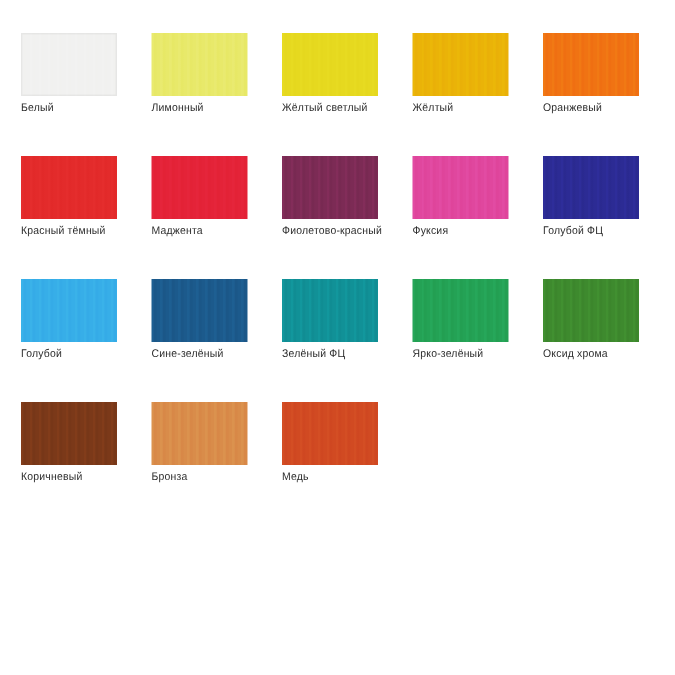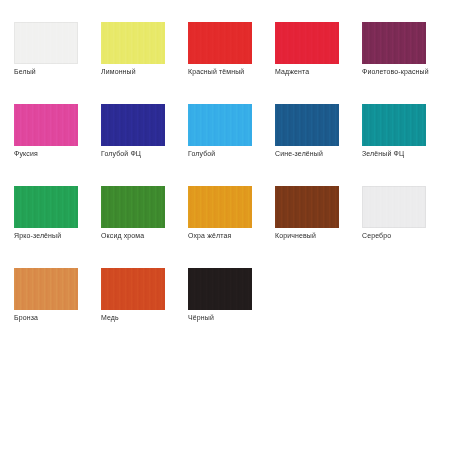--- a/index.html
+++ b/index.html
@@ -72,20 +72,32 @@
   <div class="swatch-grid">
       <div class="swatch-cell">
         <div class="swatch-chip pale" style="background-color: rgb(241, 241, 240);"></div>
         <div class="swatch-label">Белый</div>
       </div>
       <div class="swatch-cell">
         <div class="swatch-chip" style="background-color: rgb(232, 233, 106);"></div>
         <div class="swatch-label">Лимонный</div>
       </div>
       <div class="swatch-cell">
+        <div class="swatch-chip" style="background-color: rgb(230, 217, 31);"></div>
+        <div class="swatch-label">Жёлтый светлый</div>
+      </div>
+      <div class="swatch-cell">
+        <div class="swatch-chip" style="background-color: rgb(234, 179, 8);"></div>
+        <div class="swatch-label">Жёлтый</div>
+      </div>
+      <div class="swatch-cell">
+        <div class="swatch-chip" style="background-color: rgb(240, 115, 19);"></div>
+        <div class="swatch-label">Оранжевый</div>
+      </div>
+      <div class="swatch-cell">
         <div class="swatch-chip" style="background-color: rgb(227, 43, 43);"></div>
         <div class="swatch-label">Красный тёмный</div>
       </div>
       <div class="swatch-cell">
         <div class="swatch-chip" style="background-color: rgb(228, 35, 56);"></div>
         <div class="swatch-label">Маджента</div>
       </div>
       <div class="swatch-cell">
         <div class="swatch-chip" style="background-color: rgb(124, 43, 85);"></div>
         <div class="swatch-label">Фиолетово-красный</div>
@@ -112,37 +124,25 @@
       </div>
       <div class="swatch-cell">
         <div class="swatch-chip" style="background-color: rgb(36, 162, 85);"></div>
         <div class="swatch-label">Ярко-зелёный</div>
       </div>
       <div class="swatch-cell">
         <div class="swatch-chip" style="background-color: rgb(62, 138, 46);"></div>
         <div class="swatch-label">Оксид хрома</div>
       </div>
       <div class="swatch-cell">
-        <div class="swatch-chip" style="background-color: rgb(225, 154, 30);"></div>
-        <div class="swatch-label">Охра жёлтая</div>
-      </div>
-      <div class="swatch-cell">
         <div class="swatch-chip" style="background-color: rgb(123, 57, 25);"></div>
         <div class="swatch-label">Коричневый</div>
-      </div>
-      <div class="swatch-cell">
-        <div class="swatch-chip pale" style="background-color: rgb(236, 236, 237);"></div>
-        <div class="swatch-label">Серебро</div>
       </div>
       <div class="swatch-cell">
         <div class="swatch-chip" style="background-color: rgb(217, 140, 74);"></div>
         <div class="swatch-label">Бронза</div>
       </div>
       <div class="swatch-cell">
         <div class="swatch-chip" style="background-color: rgb(209, 74, 34);"></div>
         <div class="swatch-label">Медь</div>
       </div>
-      <div class="swatch-cell">
-        <div class="swatch-chip" style="background-color: rgb(34, 28, 28);"></div>
-        <div class="swatch-label">Чёрный</div>
-      </div>
     </div>
 </div>
 
 </body></html>

